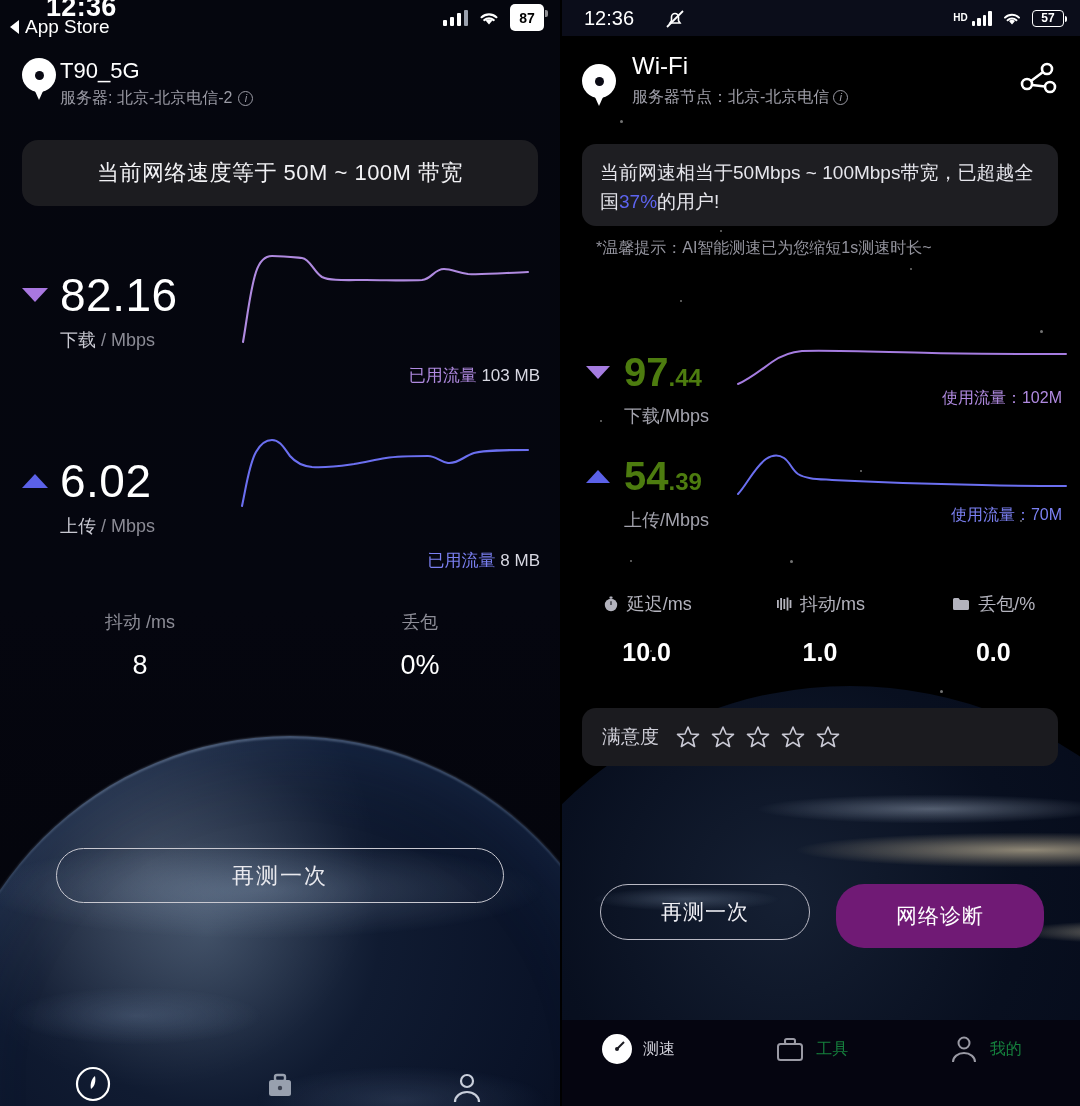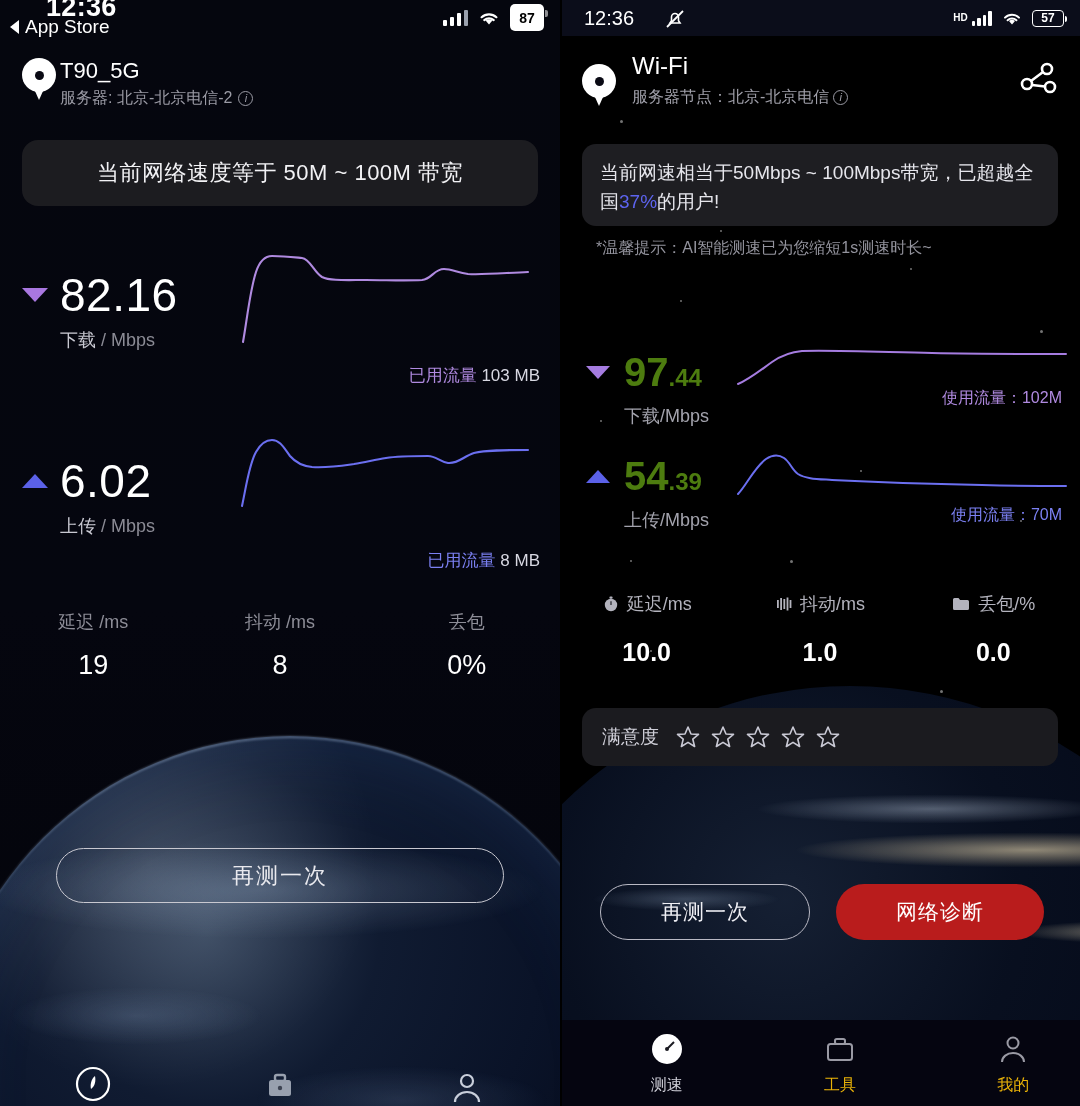--- a/index.html
+++ b/index.html
@@ -153,25 +153,25 @@
   .a-stat .k { color:#b3b3bd; font-size:18px; display:flex; align-items:center; justify-content:center; gap:7px; }
   .a-stat .v { color:#fff; font-size:25px; font-weight:600; margin-top:22px; }
 
   .a-rate { position:absolute; left:22px; top:708px; width:476px; height:58px; border-radius:14px; background:#1b1b1f;
     display:flex; align-items:center; gap:16px; padding-left:20px; z-index:8; }
   .a-rate .lbl { color:#cfcfd8; font-size:19px; }
   .a-rate .stars5 { display:flex; gap:9px; }
 
   .a-btns { position:absolute; left:40px; top:884px; display:flex; gap:26px; z-index:8; }
   .a-btn-o { width:210px; height:56px; border-radius:28px; border:1.5px solid #b9b9c4; display:flex; align-items:center; justify-content:center; color:#f0f0f5; font-size:21px; letter-spacing:1px; }
-  .a-btn-f { width:208px; height:56px; border-radius:28px; background:#b91c1c; display:flex; align-items:center; justify-content:center; color:#fff; font-size:21px; letter-spacing:1px; }
+  .a-btn-f { width:208px; height:64px; border-radius:28px; background:#701a75; display:flex; align-items:center; justify-content:center; color:#fff; font-size:21px; letter-spacing:1px; }
 
   .a-nav { position:absolute; left:0; right:0; bottom:0; height:86px; display:flex; align-items:flex-start; padding-top:12px; z-index:9; background:#050510; }
-  .a-nav .item { flex:1; display:flex; flex-direction:column; align-items:center; gap:9px;margin-left:40px; }
-  .a-nav .item .lb { font-size:16px; color:#eab308; }
+  .a-nav .item { flex:1; display:flex; flex-direction:row; align-items:center; gap:9px;margin-left:40px; }
+  .a-nav .item .lb { font-size:16px; color:#15803d; }
   .a-nav .item.active .lb { color:#cfcfd8; }
 
   .watermark { position:absolute; left:640px; top:1032px; z-index:20; color:rgba(255,255,255,.92); font-size:34px; letter-spacing:1px;
     text-shadow:0 0 3px rgba(0,0,0,.6); white-space:nowrap; }
 
   .divider { position:absolute; left:560px; top:0; width:2px; height:1106px; background:#000; z-index:15; }
 </style>
 </head>
 <body>
 
@@ -251,24 +251,20 @@
     </div>
     <svg class="spark" style="left:236px; top:430px;" width="300" height="100" viewBox="0 0 300 100">
       <path d="M6,76 C10,58 13,34 20,22 C25,13 30,10 36,10 C44,10 48,18 54,26 C60,33 66,36 76,37 C92,38 104,36 118,34 C130,32 138,30 150,28 C162,26 178,26 192,26 C200,26 204,32 212,33 C222,34 228,26 238,23 C250,20 268,20 292,20" fill="none" stroke="#6b6ff0" stroke-width="2.1" stroke-linecap="round" stroke-linejoin="round"></path>
     </svg>
     <div class="l-used" style="top:549px; color:#7b80f2;">
       <b>已用流量</b>
       <span style="color:#d8d8e2">8 MB</span>
     </div>
 
     <div class="l-stats">
-      <div class="l-stat">
-        <div class="k">延迟 /ms</div>
-        <div class="v">19</div>
-      </div>
       <div class="l-stat">
         <div class="k">抖动 /ms</div>
         <div class="v">8</div>
       </div>
       <div class="l-stat">
         <div class="k">丢包</div>
         <div class="v">0%</div>
       </div>
     </div>
 

